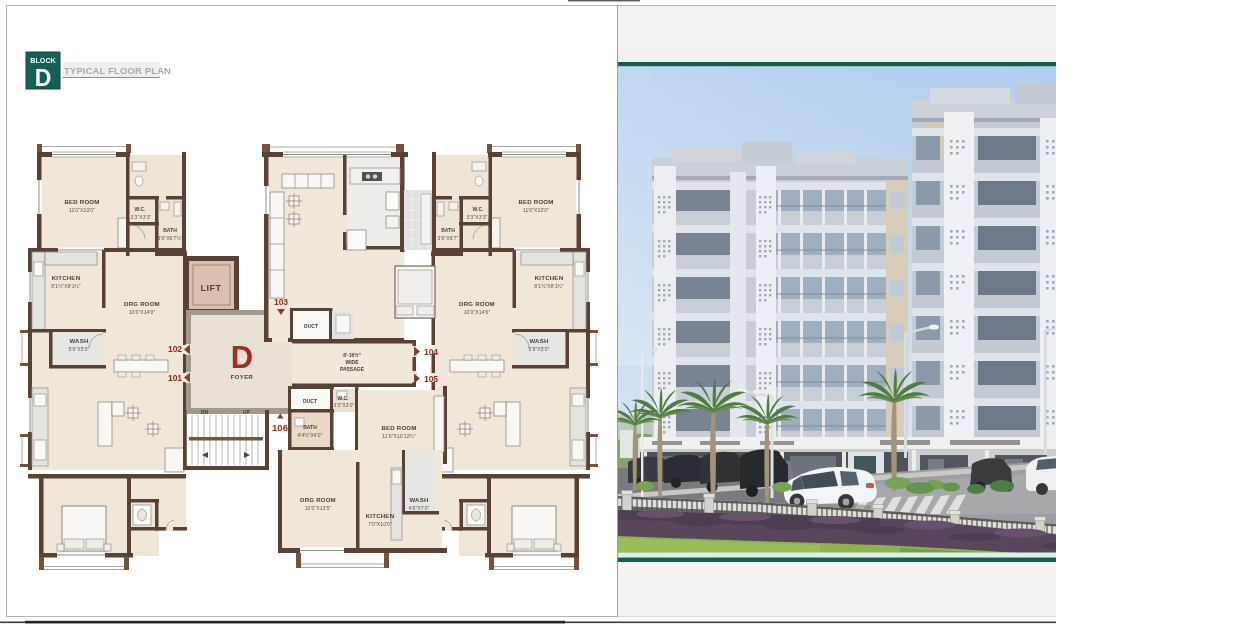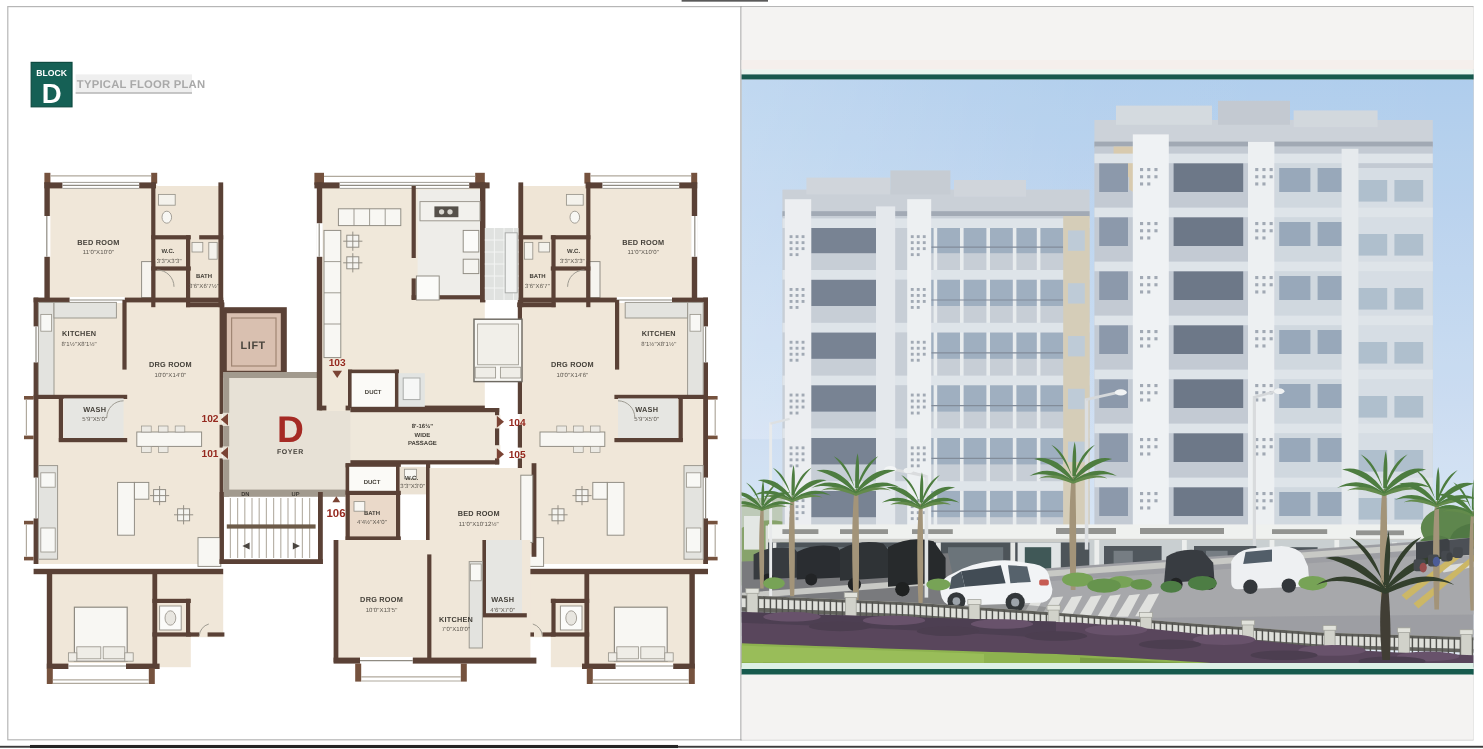--- a/index.html
+++ b/index.html
@@ -1,16 +1,16 @@
 <!DOCTYPE html>
 <html><head>
 <meta charset="utf-8">
 <style>
   html,body{margin:0;padding:0;background:#ffffff;}
-  #stage{position:relative;width:1236px;height:624px;overflow:hidden;background:#ffffff;
+  #stage{position:relative;width:1056px;height:624px;overflow:hidden;background:#ffffff;
          font-family:"Liberation Sans", sans-serif;}
   svg text{font-family:"Liberation Sans", sans-serif;}
   .rl{font-size:6.1px;font-weight:bold;fill:#45413a;letter-spacing:.2px}
   .rd{font-size:5px;fill:#5a554d;letter-spacing:.1px}
   .red{font-size:8.5px;font-weight:bold;fill:#95291f}
   .sm{font-size:5px;font-weight:bold;fill:#45413a}
 </style>
 </head>
 <body>
 <div id="stage">

